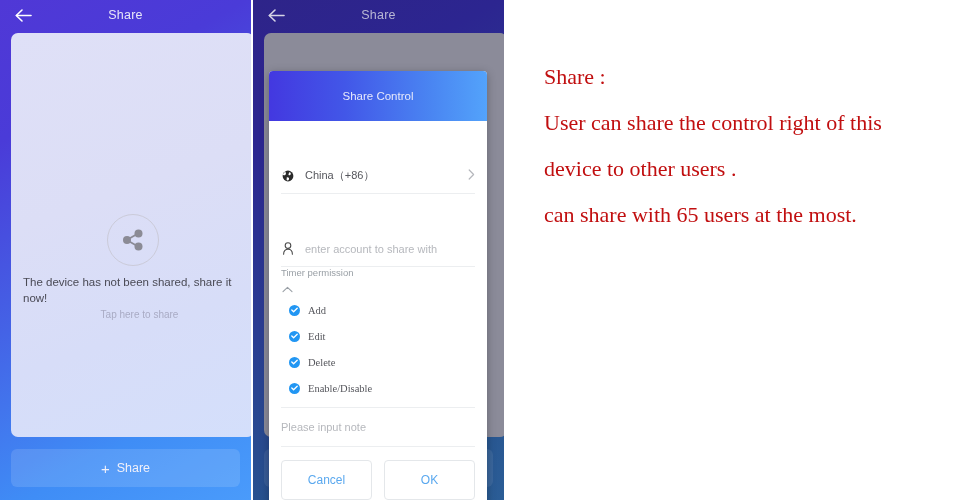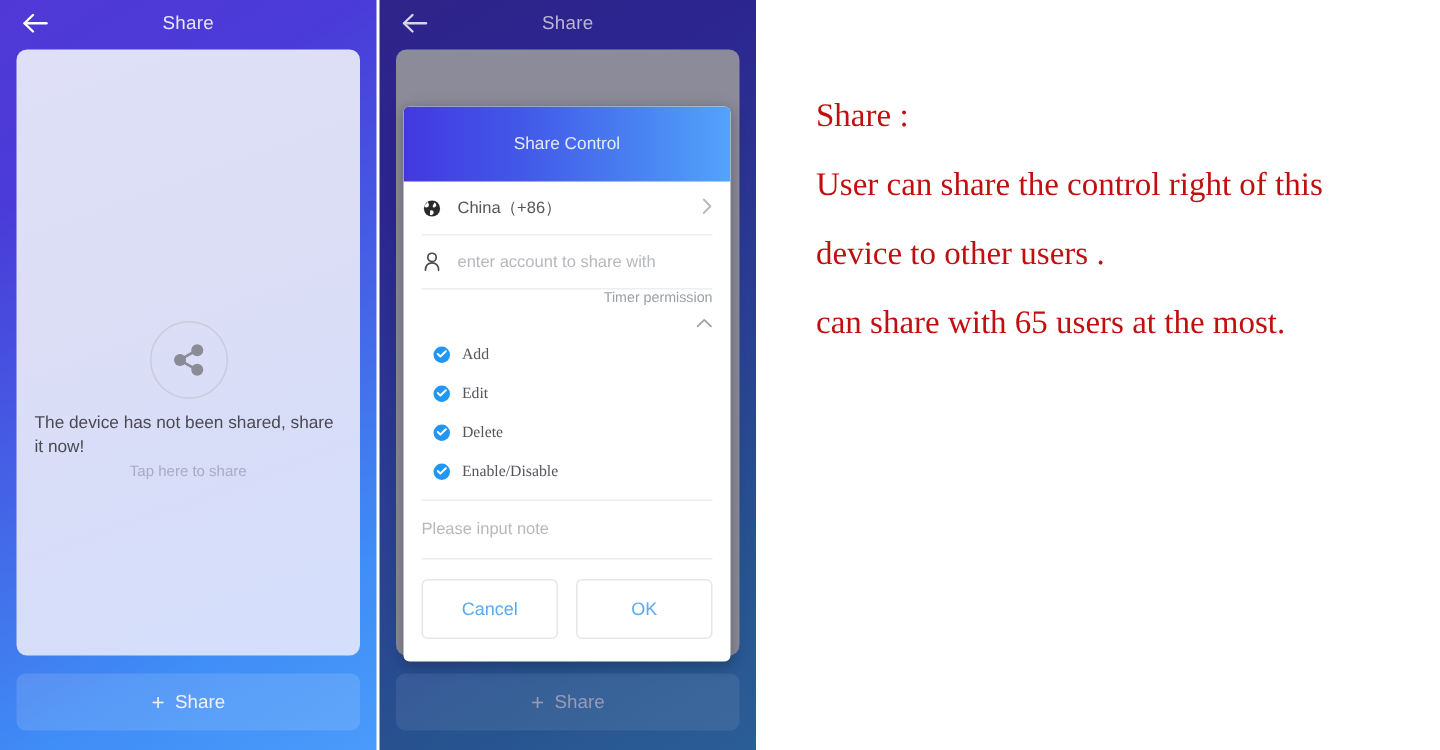--- a/index.html
+++ b/index.html
@@ -45,20 +45,21 @@
   }
   .empty-card {
     position: absolute;
     left: 11px; top: 33px;
     width: 229px; height: 404px;
     border-radius: 7px;
     background: linear-gradient(160deg, #dfe0f7 0%, #dcdef6 40%, #d7ddf8 70%, #d4dffb 100%);
     display: flex;
     flex-direction: column;
     align-items: center;
+    padding-left: 14px;
   }
   .share-circle {
     position: absolute;
     top: 181px;
     left: 50%;
     transform: translateX(-50%);
     width: 50px; height: 50px;
     border-radius: 50%;
     border: 1px solid #cbcbd9;
     display: flex; align-items: center; justify-content: center;
@@ -132,37 +133,38 @@
     color: #e7e9fb;
     font-size: 11.5px;
   }
   .dialog-body { padding: 0 12px; }
   .row {
     display: flex;
     align-items: center;
     height: 35px;
     border-bottom: 1px solid #eceef0;
     gap: 10px;
+    margin-top: 37px;
   }
   .row-icon {
     width: 14px;
     display: flex; align-items: center; justify-content: center;
     flex: 0 0 14px;
   }
   .row-label {
     flex: 1;
     font-size: 11px;
     color: #55565c;
   }
   .row-label.placeholder { color: #b6b8bd; }
   .chev-right { color: #b6b8bd; font-size: 12px; }
 
   .section-head {
     display: flex;
-    align-items: flex-end;
+    align-items: flex-start;
     justify-content: space-between;
     height: 28px;
     font-size: 9.5px;
     color: #9aa0a6;
     flex-direction: column;
   }
   .chev-up {
     width: 12px; height: 12px;
     display: flex; align-items: center; justify-content: center;
     color: #9aa0a6;

